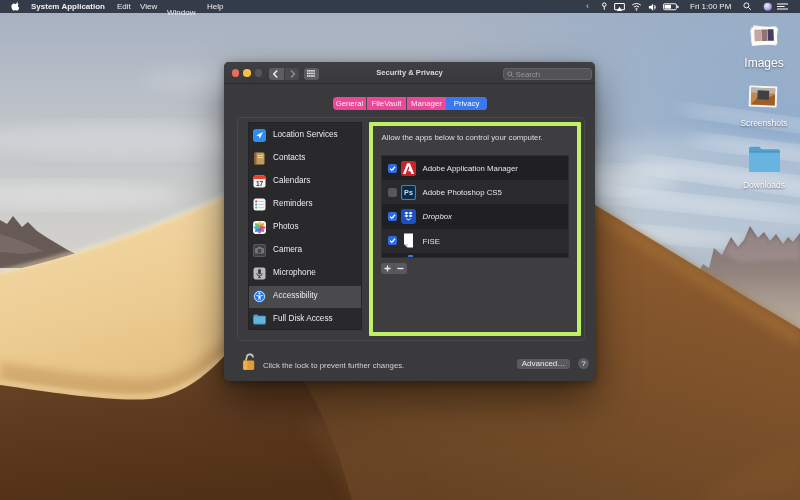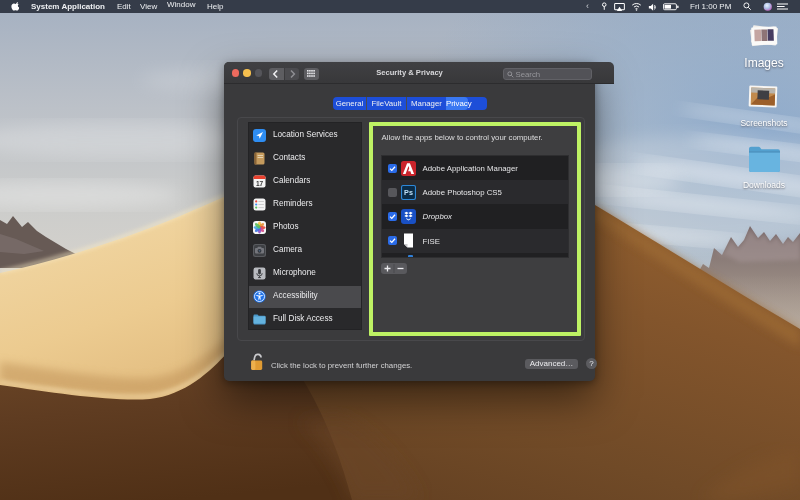--- a/index.html
+++ b/index.html
@@ -105,21 +105,21 @@
   <path d="M300,420 C330,450 345,480 352,500 L420,500 C400,460 370,430 340,415 Z" fill="#694527" opacity="0.6" filter="url(#blur8)"></path>
 </svg>
 
 <div class="abs" id="menubar" style="left:0;top:0;width:800px;height:12.5px;background:#353c49;color:#eef0f3;font-size:8px;">
   <svg class="abs" style="left:10.5px;top:2px" width="8.5" height="8.5" viewBox="0 0 17 17">
     <path fill="#fff" d="M12.6,1.2c0.1,1-0.3,1.9-0.9,2.6C11.1,4.5,10.2,5,9.3,4.9C9.2,4,9.6,3.1,10.2,2.5C10.8,1.8,11.8,1.3,12.6,1.2z M15.4,13.2c-0.4,1-0.7,1.5-1.2,2.4c-0.8,1.2-1.9,2.8-3.3,2.8c-1.2,0-1.6-0.8-3.2-0.8c-1.7,0-2,0.8-3.2,0.8c-1.4,0-2.5-1.4-3.2-2.6C-0.8,12.3-1,8.3,0.9,6.2C2.2,4.7,3.8,4.4,4.9,4.4c1.3,0,2.1,0.8,3.2,0.8c1,0,1.7-0.8,3.2-0.8c1,0,2.1,0.6,2.9,1.5c-2.5,1.4-2.1,5,0.5,6C15.7,12.2,15.6,12.6,15.4,13.2z" transform="translate(1.2,-1.2)"></path>
   </svg>
   <span class="abs" style="left:31px;top:1.5px;font-weight:bold;">System Application</span>
   <span class="abs" style="left:117px;top:1.5px;">Edit</span>
   <span class="abs" style="left:140px;top:1.5px;">View</span>
-  <span class="abs" style="left:167px;top:0;">Window</span>
+  <span class="abs" style="left:167px;top:8px;">Window</span>
   <span class="abs" style="left:207px;top:1.5px;">Help</span>
 
   <span class="abs" style="left:586px;top:1px;color:#cdd1d7;font-size:9px;">‹</span>
   <svg class="abs" style="left:600px;top:2px" width="8.5" height="8.5" viewBox="0 0 12 12">
       <circle cx="6" cy="3.8" r="2.5" fill="none" stroke="#fff" stroke-width="1.4"></circle>
       <path d="M6,6.3 L6,11" stroke="#fff" stroke-width="1.4"></path>
     </svg>
   <svg class="abs" style="left:614px;top:2.5px" width="11" height="8.5" viewBox="0 0 14 11">
       <rect x="0.7" y="0.7" width="12.6" height="8" rx="1" fill="none" stroke="#fff" stroke-width="1.3"></rect>
       <path d="M7,5 L10.8,10.8 H3.2 Z" fill="#fff"></path>
@@ -197,21 +197,21 @@
   <svg width="33" height="28" viewBox="0 0 33 28">
     <path d="M1,3.8 a2,2 0 0 1 2,-2 L10.5,1.8 a2,2 0 0 1 1.6,0.8 L13.4,4.2 L30,4.2 a2,2 0 0 1 2,2 V25 a2,2 0 0 1 -2,2 H3 a2,2 0 0 1 -2,-2 Z" fill="#53a0cf"></path>
     <path d="M1,6.2 H32 V25 a2,2 0 0 1 -2,2 H3 a2,2 0 0 1 -2,-2 Z" fill="#68b4e0"></path>
     <path d="M1,6.2 H32 V7.6 H1 Z" fill="#4a8fbc"></path>
   </svg>
 </div>
 <div class="abs" style="left:727px;top:179.5px;width:74px;text-align:center;font-size:8.5px;color:#fff;text-shadow:0 1px 2px rgba(70,70,80,0.8);">Downloads</div>
 
 <div class="abs" id="win" style="left:224px;top:62px;width:371px;height:319px;border-radius:5px;background:#3a3a3c;box-shadow:0 18px 40px rgba(0,0,0,0.5),0 2px 8px rgba(0,0,0,0.35);font-size:7.8px;color:#e8e8ea;">
 
-  <div class="abs" style="left:0;top:0;width:371px;height:21px;border-radius:5px 5px 0 0;background:linear-gradient(#404043,#38383a);border-bottom:1px solid #2c2c2e;padding-left:19px;">
+  <div class="abs" style="left:0;top:0;width:371px;height:21px;border-radius:5px 5px 0 0;background:linear-gradient(#404043,#38383a);border-bottom:1px solid #2c2c2e;">
     <div class="abs" style="left:7.5px;top:7.2px;width:7.5px;height:7.5px;border-radius:50%;background:#ed6a5e;"></div>
     <div class="abs" style="left:19px;top:7.2px;width:7.5px;height:7.5px;border-radius:50%;background:#f5bf4e;"></div>
     <div class="abs" style="left:30.5px;top:7.2px;width:7.5px;height:7.5px;border-radius:50%;background:#55555a;"></div>
     <div class="abs" style="left:45px;top:5.5px;width:14.5px;height:12px;background:#5d5d61;border-radius:3px 0 0 3px;"><svg width="14" height="12" viewBox="0 0 14 12">
           <path d="M8.2,2.4 L4.8,6 L8.2,9.6" fill="none" stroke="#f0f0f3" stroke-width="1.5"></path>
         </svg></div>
     <div class="abs" style="left:60.5px;top:5.5px;width:14.5px;height:12px;background:#4b4b4f;border-radius:0 3px 3px 0;"><svg width="14" height="12" viewBox="0 0 14 12">
           <path d="M6,2.4 L9.4,6 L6,9.6" fill="none" stroke="#8e8e93" stroke-width="1.5"></path>
         </svg></div>
     <div class="abs" style="left:80px;top:5.5px;width:14.5px;height:12px;background:#5d5d61;border-radius:3px;">
@@ -235,25 +235,25 @@
     <div class="abs" style="left:0;top:5.5px;width:371px;text-align:center;font-weight:bold;font-size:7.6px;color:#d8d8db;">Security &amp; Privacy</div>
     <div class="abs" style="left:278.5px;top:6px;width:87px;height:10px;background:#525257;border:0.5px solid #616166;border-radius:3px;">
       <svg class="abs" style="left:3px;top:1.8px" width="7" height="7" viewBox="0 0 10 10">
           <circle cx="4" cy="4" r="2.8" fill="none" stroke="#9c9ca1" stroke-width="1.2"></circle>
           <path d="M6.2,6.2 L9,9" stroke="#9c9ca1" stroke-width="1.2"></path>
         </svg>
       <span class="abs" style="left:12px;top:1.2px;color:#96969b;font-size:7.8px;">Search</span>
     </div>
   </div>
 
-  <div class="abs" style="left:109px;top:35px;width:154px;height:13px;background:#1d4ed8;border-radius:4px;overflow:hidden;font-size:7.8px;color:#f0f0f2;">
+  <div class="abs" style="left:109px;top:35px;width:154px;height:13px;background:#ec4899;border-radius:4px;overflow:hidden;font-size:7.8px;color:#f0f0f2;">
     <div class="abs" style="left:0;top:0;width:33px;height:13px;text-align:center;line-height:13.5px;border-right:1px solid #4b4b4f;">General</div>
     <div class="abs" style="left:34px;top:0;width:39px;height:13px;text-align:center;line-height:13.5px;border-right:1px solid #4b4b4f;">FileVault</div>
     <div class="abs" style="left:74px;top:0;width:39px;height:13px;text-align:center;line-height:13.5px;">Manager</div>
-    <div class="abs" style="left:113px;top:0;width:22px;height:13px;text-align:center;line-height:13.5px;background:#3a78f2;border-radius:0 4px 4px 0;color:#fff;">Privacy</div>
+    <div class="abs" style="left:113px;top:0;width:41px;height:13px;text-align:center;line-height:13.5px;background:#3a78f2;border-radius:0 4px 4px 0;color:#fff;">Privacy</div>
   </div>
 
   <div class="abs" style="left:13px;top:55px;width:346px;height:222px;border:1px solid #48484b;border-radius:4px;background:#3b3b3d;"></div>
 
   <div class="abs" style="left:24px;top:59.5px;width:112px;height:206px;background:#29292b;border:1px solid #232325;overflow:hidden;">
     <div class="abs" style="left:0;top:163.5px;width:112px;height:22px;background:#4a4a4d;"></div>
     <div class="abs" id="sb" style="font-size:8.2px;">
         <div class="abs" style="left:4px;top:6px;width:13px;height:13px;"><svg width="13" height="13" viewBox="0 0 13 13">
             <rect width="13" height="13" rx="3" fill="#2e8df2"></rect>
             <path d="M10,3 L3.2,6.4 L6,7 L6.6,9.8 Z" fill="#fff"></path>
@@ -380,21 +380,21 @@
       </div>
     <div class="abs" style="left:8.5px;top:137px;width:25.5px;height:11px;background:#59595d;border-radius:3px;">
       <svg class="abs" style="left:0;top:0" width="26" height="11" viewBox="0 0 26 11">
           <path d="M13,1 V10" stroke="#4a4a4e" stroke-width="1"></path>
           <path d="M6.5,2.5 V8.5 M3.5,5.5 H9.5" stroke="#ececef" stroke-width="1.3"></path>
           <path d="M16.5,5.5 H22.5" stroke="#ececef" stroke-width="1.3"></path>
         </svg>
     </div>
   </div>
 
-  <div class="abs" style="left:12px;top:287px;width:371px;height:32px;padding-left:28px;">
+  <div class="abs" style="left:4px;top:287px;width:371px;height:32px;padding-left:28px;">
     <svg class="abs" style="left:14px;top:3px" width="14" height="19" viewBox="0 0 14 19">
       <path d="M4.6,9 V5.6 a3.2,3.2 0 0 1 6.3,-0.7" fill="none" stroke="#c9c9cc" stroke-width="1.7" transform="rotate(12 8 6)"></path>
       <rect x="1.2" y="8.5" width="11" height="9.5" rx="1.4" fill="#e09b33"></rect>
       <rect x="1.2" y="8.5" width="4.2" height="9.5" rx="1.4" fill="#edb04d"></rect>
     </svg>
     <span class="abs" style="left:35px;top:12px;color:#d2d2d4;">Click the lock to prevent further changes.</span>
     <div class="abs" style="left:289px;top:9.5px;width:53px;height:10.5px;background:#5b5b5f;border-radius:3px;text-align:center;line-height:10.5px;color:#ececef;font-size:8px;">Advanced…</div>
     <div class="abs" style="left:350px;top:9px;width:11px;height:11px;background:#5b5b5f;border-radius:50%;text-align:center;line-height:11.5px;color:#ececef;font-size:8px;">?</div>
   </div>
 </div>

